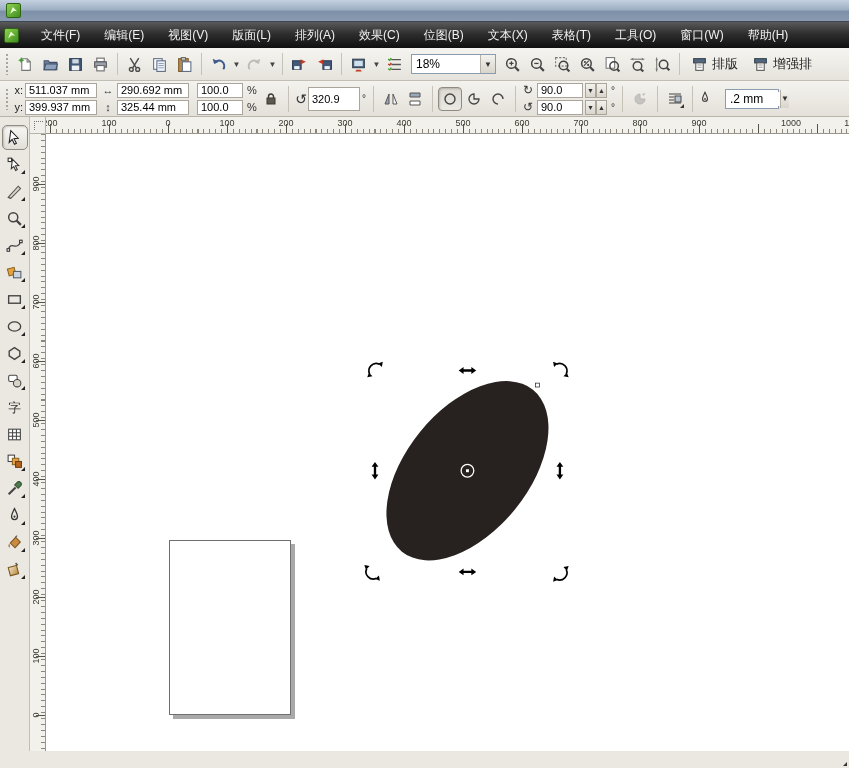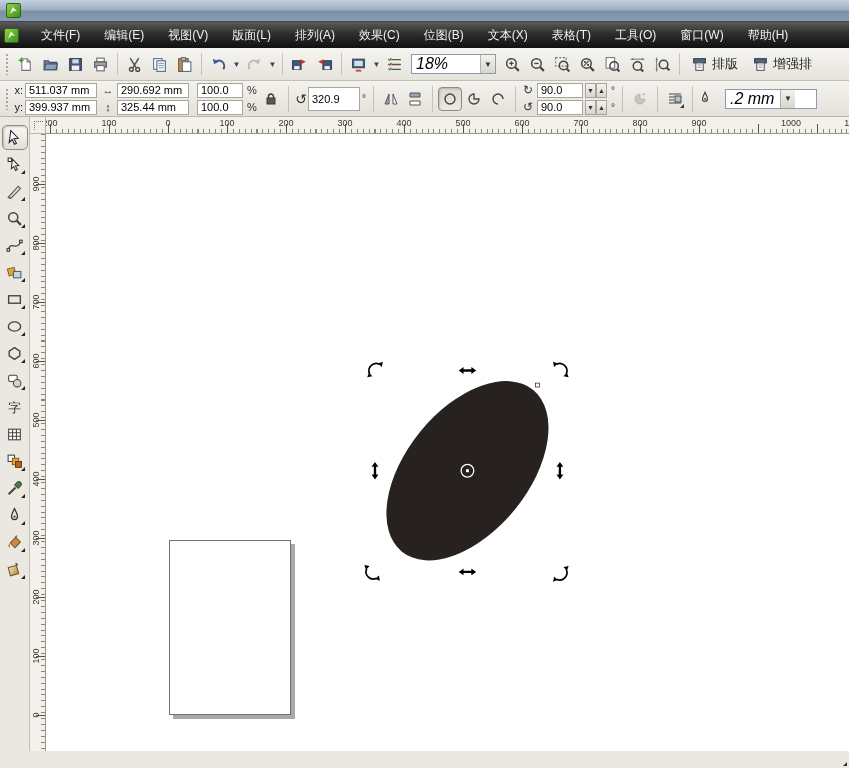--- a/index.html
+++ b/index.html
@@ -30,21 +30,21 @@
   .tb-sep { width:1px; height:22px; background:#c6c2b8; margin:0 4px; }
   .tb-btn { width:25px; height:24px; display:flex; align-items:center; justify-content:center;
     border:1px solid transparent; border-radius:2px; position:relative; }
   .tb-btn.disabled { opacity:.4; }
   .tb-btn svg { width:17px; height:17px; }
   .tb-caret { width:11px; height:24px; font-size:8px; color:#444; display:flex; align-items:center; justify-content:center; }
   .tb-labelbtn { display:flex; align-items:center; gap:4px; padding:2px 6px; height:24px;
     border:1px solid transparent; border-radius:2px; font-size:13px; color:#222; white-space:nowrap; }
   .tb-labelbtn svg { width:17px; height:17px; }
   .combo { display:flex; align-items:center; height:20px; background:#fff; border:1px solid #8a9cb0; margin:0 4px; }
-  .combo input { width:68px; border:0; outline:0; font-size:16px; padding:0 4px; font-family:"Liberation Sans",sans-serif;font-style:italic; }
+  .combo input { width:68px; border:0; outline:0; font-size:12px; padding:0 4px; font-family:"Liberation Sans",sans-serif; }
   .combo .drop { width:15px; height:18px; background:linear-gradient(#f4f2ee,#d9d5cc);
     border-left:1px solid #b5b1a7; font-size:8px; display:flex; align-items:center; justify-content:center; color:#333; }
 
   
   .propbar { height:36px; display:flex; align-items:center; padding:0 2px;
     background:linear-gradient(#f4f2ee, #e4e1da); border-bottom:1px solid #b8b4aa; font-size:11px; }
   .pb-col { display:flex; flex-direction:column; justify-content:center; gap:2px; }
   .pb-row { display:flex; align-items:center; gap:2px; }
   .pb-label { color:#222; width:10px; text-align:right; }
   .pb-field { width:72px; height:15px; background:#fff; border:1px solid #a9a59b;
@@ -460,21 +460,21 @@
     </span>
 
     <span class="pb-sep"></span>
 
     <span class="pb-icon">
       <svg viewBox="0 0 16 16" style="width:14px;height:14px;">
         <path d="M8 1.5C6.3 5 5.2 7 5.2 9a2.8 2.8 0 0 0 5.6 0C10.8 7 9.7 5 8 1.5z" fill="none" stroke="#333" stroke-width="1.2"></path>
         <circle cx="8" cy="9" r="1" fill="#333"></circle>
       </svg>
     </span>
-    <span class="combo" style="width:92px;margin-left:13px;">
+    <span class="combo" style="width:54px;margin-left:13px;">
       <input style="width: 54px;" value=".2 mm">
       <span class="drop">▼</span>
     </span>
   </div>
 
   <div class="workspace">
     <div class="toolbox" id="toolbox">
         <span class="tool-btn selected">
           <span style="display: flex;">
             <svg viewBox="0 0 16 16">

